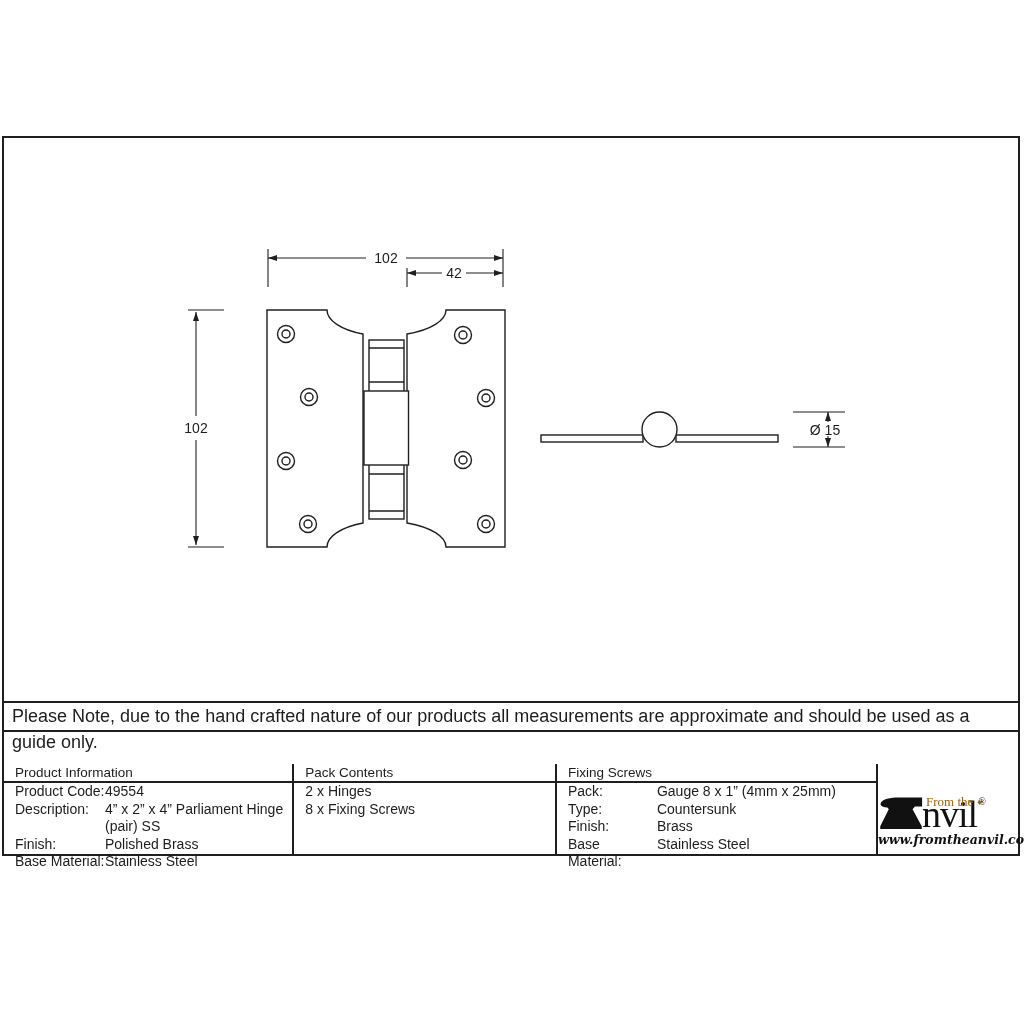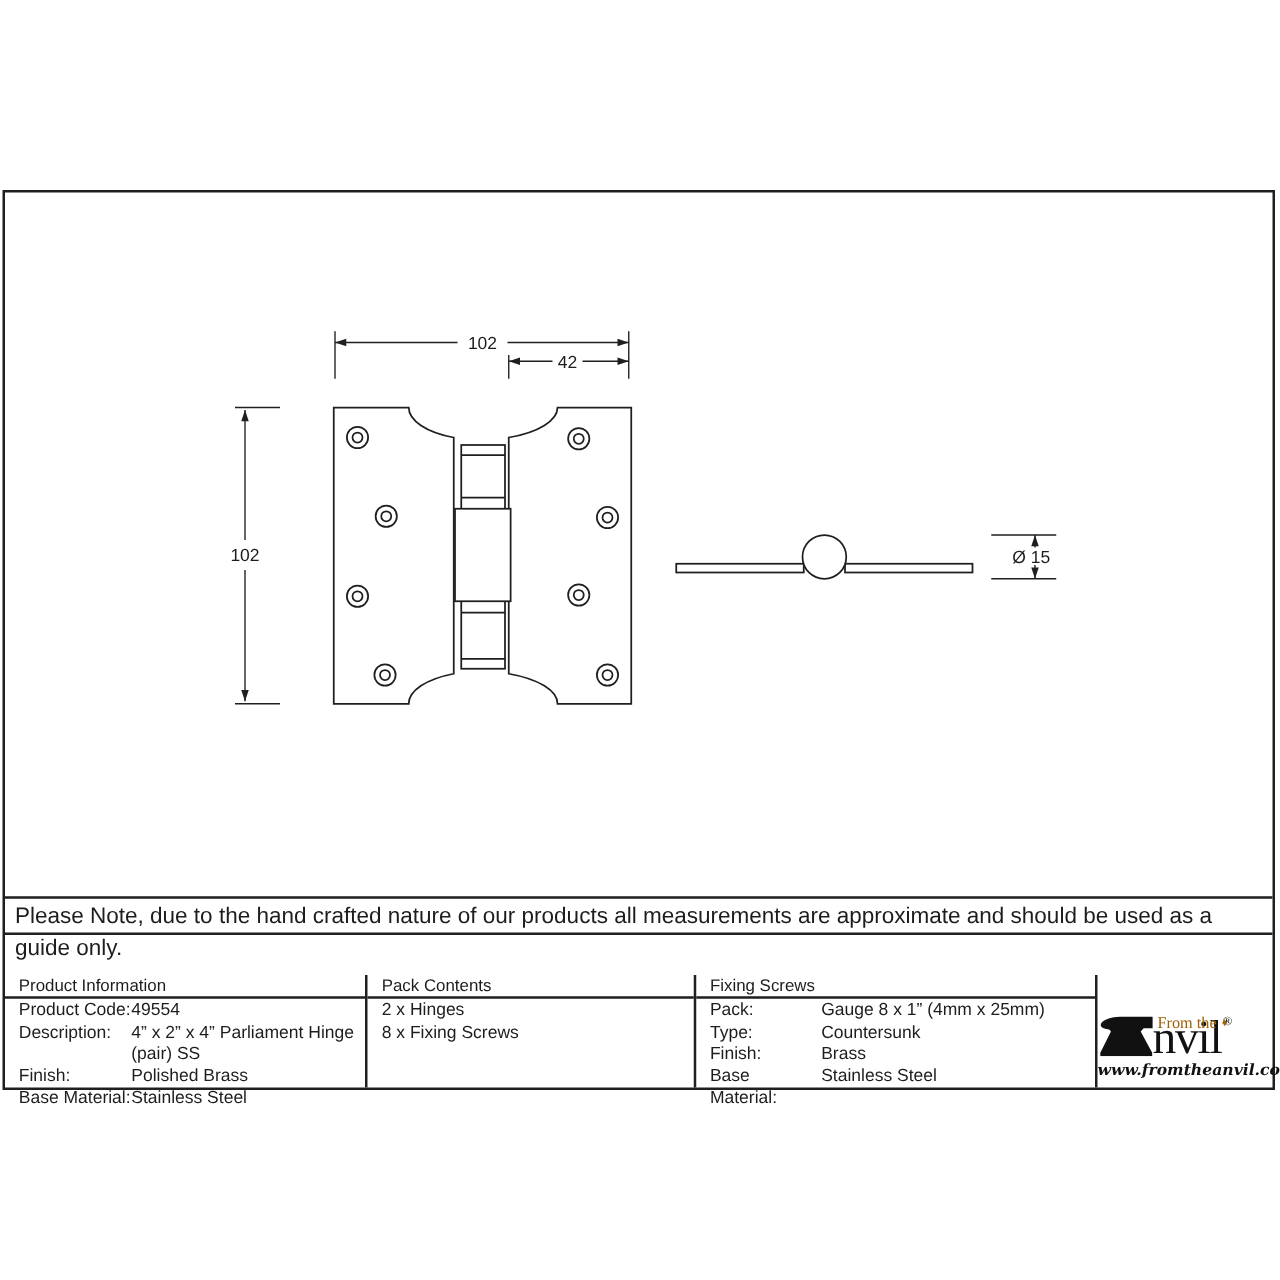--- a/index.html
+++ b/index.html
@@ -2,21 +2,21 @@
 <html><head>
 <meta charset="utf-8">
 <style>
   html,body { margin:0; padding:0; }
   body {
     width:1024px; height:1024px; background:#ffffff; position:relative;
     font-family:"Liberation Sans", sans-serif; color:#1d1d1d;
     -webkit-font-smoothing:antialiased;
   }
   .frame {
-    position:absolute; left:2px; top:152px; width:1018px; height:720px;
+    position:absolute; left:2px; top:136px; width:1018px; height:720px;
     border:2px solid #1f1f1f; box-sizing:border-box;
     display:flex; flex-direction:column; background:#fff;
   }
   .drawing { height:563px; position:relative; overflow:hidden; }
   .drawing svg { position:absolute; left:0; top:0; }
 
   .note-row {
     height:31px; box-sizing:border-box;
     border-top:2px solid #1f1f1f; border-bottom:2px solid #1f1f1f;
     line-height:26px; padding-left:8px; font-size:18px;

